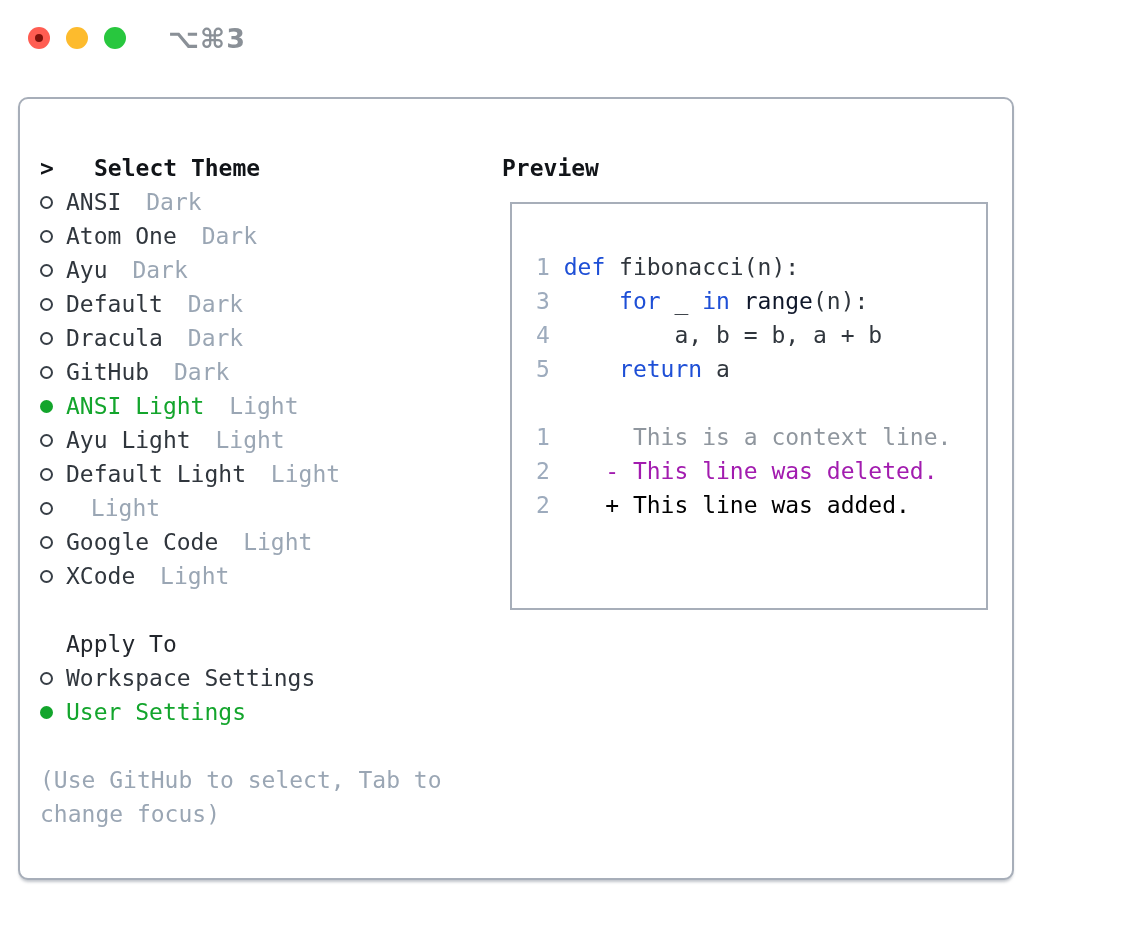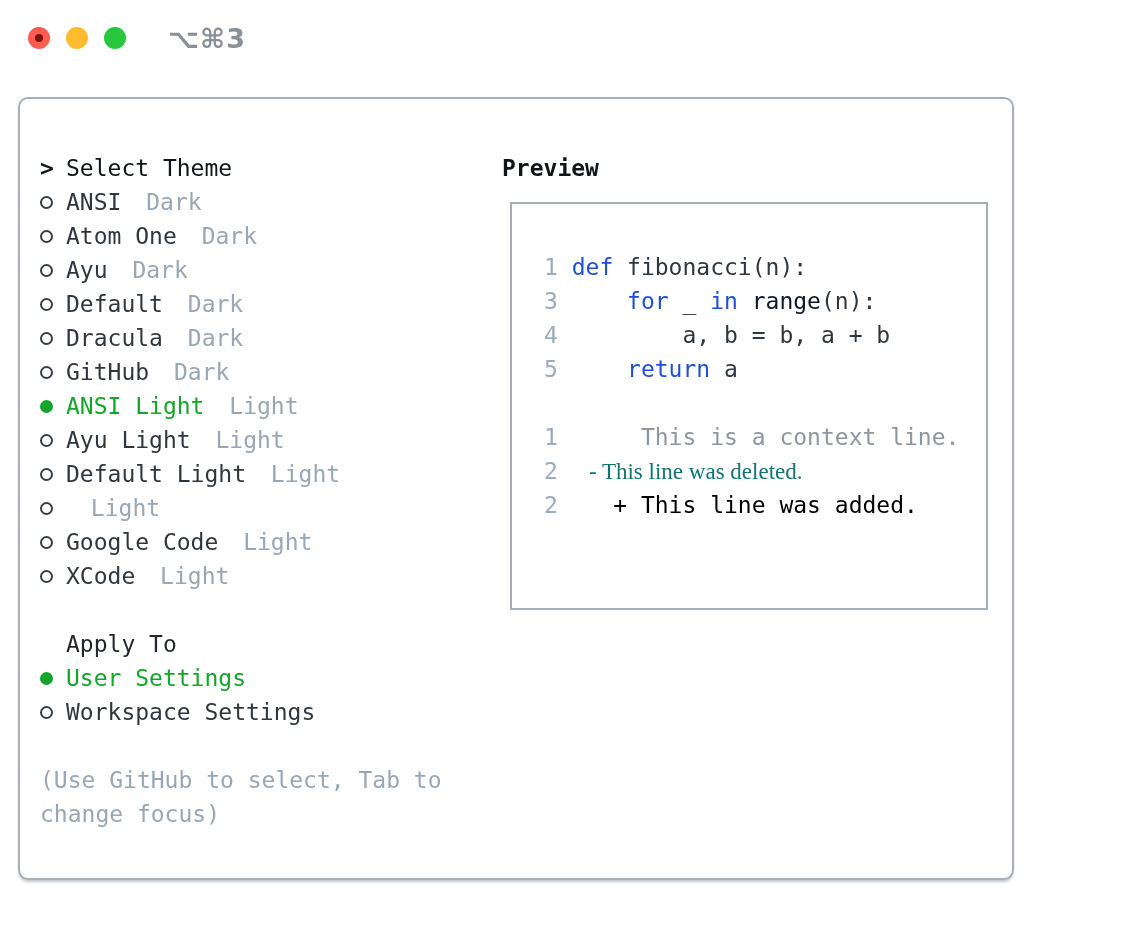--- a/index.html
+++ b/index.html
@@ -25,41 +25,41 @@
     display:flex; padding:52px 0 0 20px; background:#fff;
   }
   .left-col { width:462px; flex:none; }
   .right-col { flex:1; }
 
   .row { display:flex; align-items:center; height:34px; white-space:pre; }
   .caret-col { width:26px; font-weight:bold; color:#111418; flex:none; }
   .bullet-col { width:26px; flex:none; display:flex; align-items:center; }
   .circle { width:13px; height:13px; border:2px solid #383f47; border-radius:50%; box-sizing:border-box; }
   .circle.filled { background:#13a52c; border-color:#13a52c; }
-  .bold-dark { font-weight:normal; color:#111418; }
+  .bold-dark { font-weight:bold; color:#111418;margin-left:28px; }
   .item-name { color:#30363d; }
   .item-name.sel { color:#13a52c; }
   .tag { color:#9aa6b4;margin-left:11px; }
   .spacer { height:34px; }
   .apply-header { height:34px; line-height:34px; padding-left:26px; color:#23272d; }
   .help { margin-top:34px; width:424px; line-height:34px; color:#9aa6b4; }
 
   .preview-title { height:34px; line-height:34px; font-weight:bold; color:#111418; }
   .preview-box {
     margin:17px 4px 0 8px; width:478px; height:408px;
-    border:2px solid #a7aeb9; box-sizing:border-box; padding:46px 0 0 32px; background:#fff;
+    border:2px solid #a7aeb9; box-sizing:border-box; padding:46px 0 0 24px; background:#fff;
   }
   .cl { height:34px; line-height:34px; white-space:pre; }
   .ln { display:inline-block; width:2ch; color:#9dabbd; }
   .tok-fg   { color:#30363d; }
   .tok-blue { color:#1e4fd6; }
   .tok-green{ color:#19a919; }
   .tok-cyan { color:#0f172a; }
   .tok-gray { color:#8f969e; }
-  .tok-red  { color:#0f766e;font-family:Liberation Serif, serif; }
+  .tok-red  { color:#a21caf; }
   .tok-add  { color:#000000; }
 </style>
 </head>
 <body>
 
 <div class="window">
 
   <div class="titlebar">
     <span class="dot dot-red">
         <span class="inner"></span>
@@ -85,22 +85,22 @@
           <div class="row"><span class="bullet-col"><span class="circle filled"></span></span><span class="item-name sel">ANSI Light</span><span class="tag"> Light</span></div>
           <div class="row"><span class="bullet-col"><span class="circle"></span></span><span class="item-name">Ayu Light</span><span class="tag"> Light</span></div>
           <div class="row"><span class="bullet-col"><span class="circle"></span></span><span class="item-name">Default Light</span><span class="tag"> Light</span></div>
           <div class="row"><span class="bullet-col"><span class="circle"></span></span><span class="tag"> Light</span></div>
           <div class="row"><span class="bullet-col"><span class="circle"></span></span><span class="item-name">Google Code</span><span class="tag"> Light</span></div>
           <div class="row"><span class="bullet-col"><span class="circle"></span></span><span class="item-name">XCode</span><span class="tag"> Light</span></div>
         </div>
       <div class="spacer"></div>
       <div class="apply-header">Apply To</div>
       <div id="apply-list">
+          <div class="row"><span class="bullet-col"><span class="circle"></span></span><span class="item-name">Workspace Settings</span></div>
           <div class="row"><span class="bullet-col"><span class="circle filled"></span></span><span class="item-name sel">User Settings</span></div>
-          <div class="row"><span class="bullet-col"><span class="circle"></span></span><span class="item-name">Workspace Settings</span></div>
         </div>
       <div class="help">(Use GitHub to select, Tab to change focus)</div>
     </div>
 
     <div class="right-col">
       <div class="preview-title">Preview</div>
       <div class="preview-box" id="preview-box">
           <div class="cl"><span class="ln">1</span><span class="tok-blue">def</span><span class="tok-fg"> fibonacci(n):</span></div>
           <div class="cl"><span class="ln">3</span><span class="tok-fg">    </span><span class="tok-blue">for</span><span class="tok-fg"> _ </span><span class="tok-blue">in</span><span class="tok-fg"> </span><span class="tok-cyan">range</span><span class="tok-fg">(n):</span></div>
           <div class="cl"><span class="ln">4</span><span class="tok-fg">        a, b = b, a + b</span></div>

